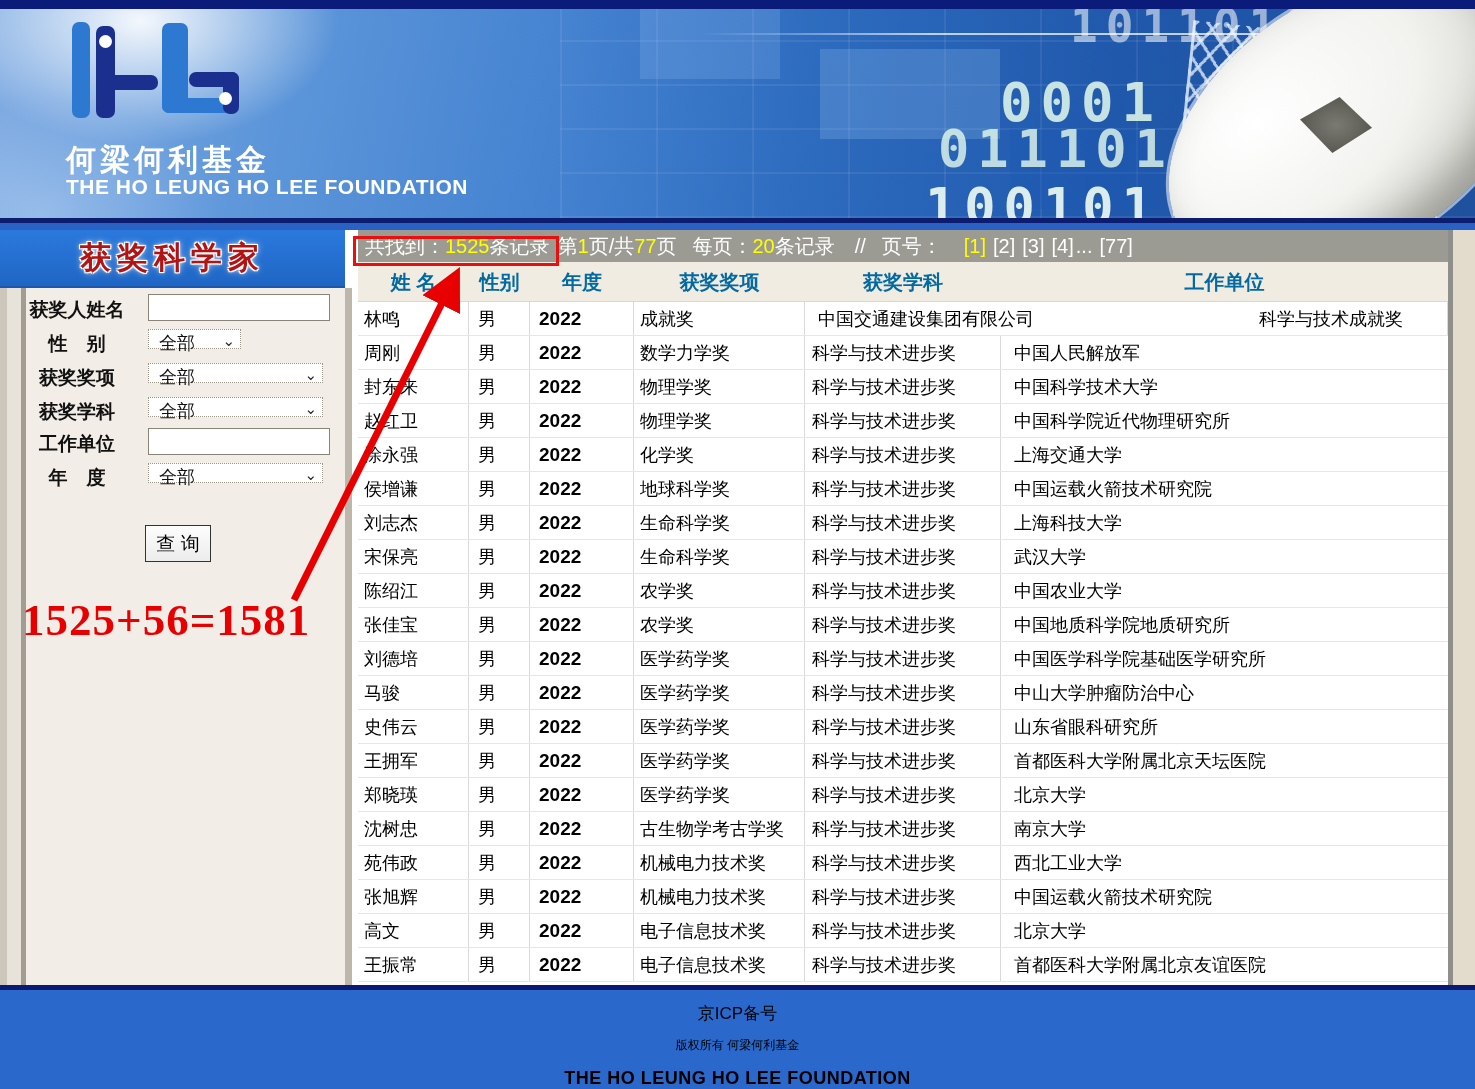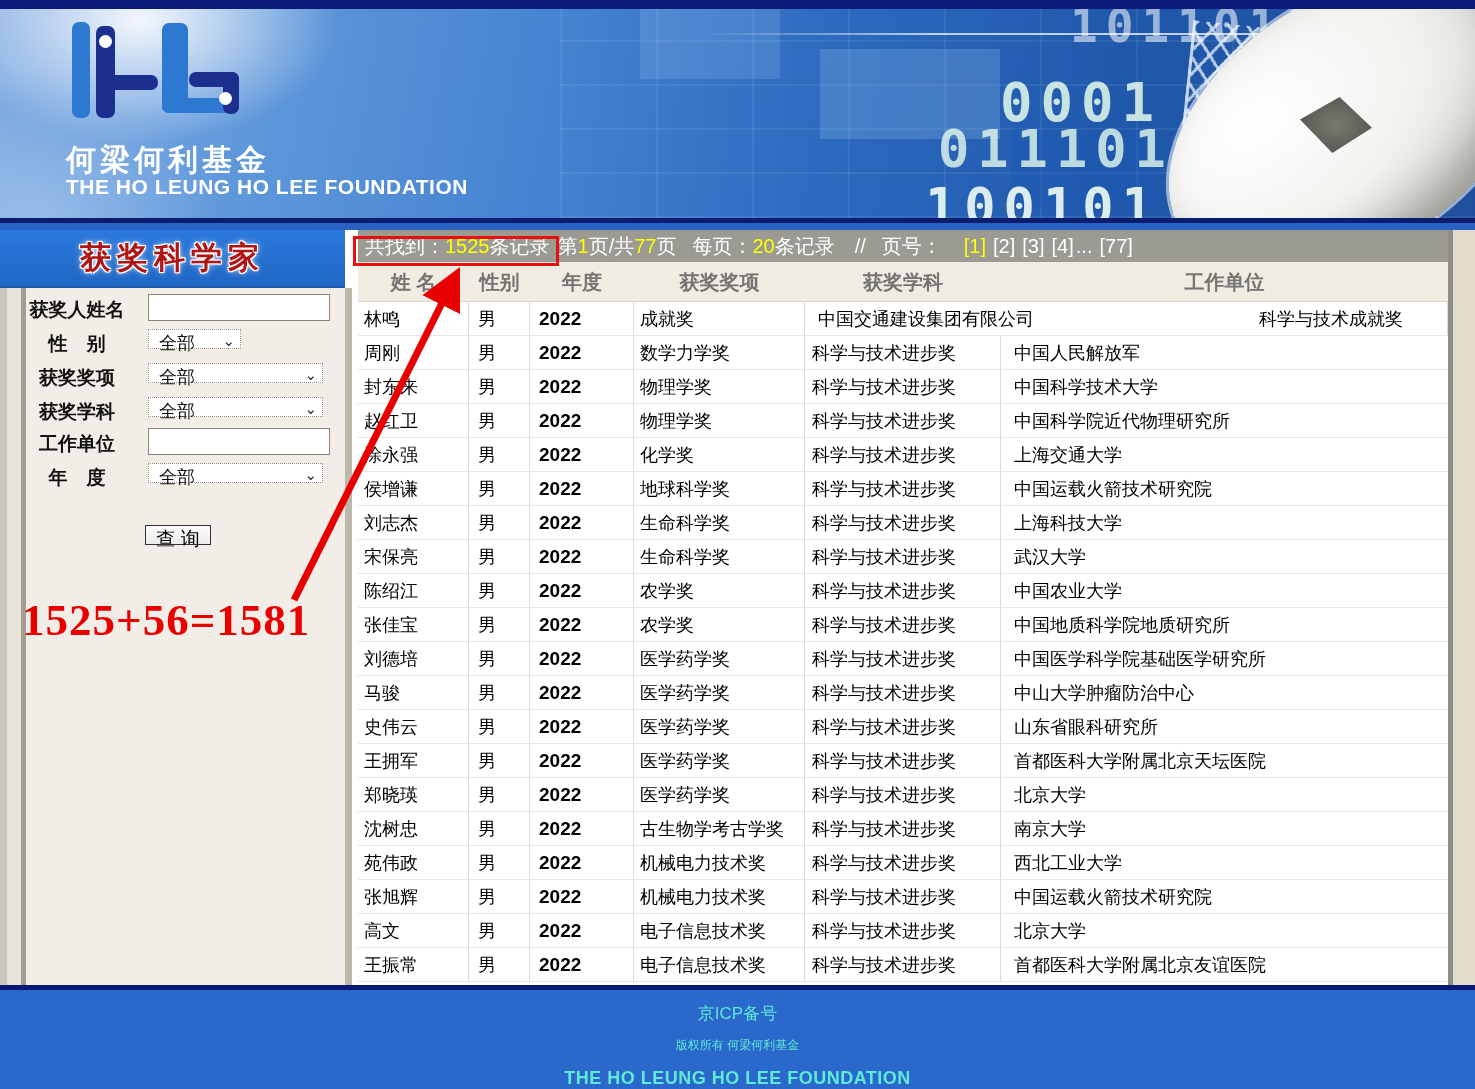--- a/index.html
+++ b/index.html
@@ -84,38 +84,38 @@
   .frow:nth-child(3){top:74px}
   .frow:nth-child(4){top:108px}
   .frow:nth-child(5){top:140px}
   .frow:nth-child(6){top:174px}
   .flabel{position:absolute;left:8px;top:3px;width:138px;text-align:center;font-weight:bold;font-size:19px;color:#111;white-space:nowrap}
   .ftext{position:absolute;left:148px;top:0;width:182px;height:27px;border:1px solid #8a8478;background:#fff;font-size:17px;padding:0 5px}
   .fsel{position:absolute;left:148px;top:1px;height:20px;background:#fff;border:1px dotted #9a9488;font-size:18px;color:#111;padding:1px 22px 0 10px;cursor:default}
   .fsel.wide{width:175px}
   .fsel.narrow{width:93px}
   .chev{position:absolute;right:5px;top:2px;font-size:15px;color:#222}
-  .search-btn{position:absolute;left:145px;top:237px;width:66px;height:20px;
+  .search-btn{position:absolute;left:145px;top:237px;width:66px;height:37px;
     background:linear-gradient(#fdfdfd,#ececec);border:1px solid #333;font-size:19px;color:#000;
     font-family:inherit;cursor:pointer}
 
   
   .resultbar{position:absolute;left:358px;top:230px;width:1090px;height:32px;background:#9b9b93;
     color:#fff;font-size:20px;line-height:32px;white-space:nowrap;padding-left:7px}
   .resultbar .y{color:#ffff00;font-weight:normal}
   .m1{margin-left:8px}.m2{margin-left:16px}.m3{margin-left:20px}.m4{margin-left:16px}
   .pagination{margin-left:22px}
   .pg{margin-right:7px;cursor:pointer}
   .pg.cur{color:#ffff00}
   .pg.ell{margin-left:-5px;cursor:default}
 
   
   .table{position:absolute;left:358px;top:262px;width:1090px}
   .thead{display:flex;height:40px;line-height:40px;background:#f1ece1;border-bottom:1px solid #dcd7cc;
-    font-weight:bold;font-size:20px;color:#737373}
+    font-weight:bold;font-size:20px;color:#0369a1}
   .thead .th{text-align:center}
   .trow{display:flex;height:34px;line-height:34px;background:#fff;border-bottom:1px solid #e6e6e6;font-size:18px;color:#000}
   .td{overflow:hidden;white-space:nowrap}
   .trow .td{border-right:1px solid #d9d9d9}
   .trow .td.c6{border-right:none}
   .c1{width:111px;padding-left:6px}
   .c2{width:61px;padding-left:9px}
   .c3{width:104px;padding-left:9px}
   .c4{width:171px;padding-left:6px}
   .c5{width:196px;padding-left:7px}
@@ -128,21 +128,21 @@
   .right-beige{position:absolute;left:1453px;top:230px;width:22px;height:755px;background:#e3dccd}
 
   
   .anno-box{position:absolute;left:353px;top:236px;width:206px;height:30px;border:3px solid #ea0f0f;z-index:45}
   .anno-text{position:absolute;left:22px;top:594px;font-family:"Liberation Serif","DejaVu Serif",serif;
     font-weight:bold;font-size:45px;color:#e80000;letter-spacing:1px;z-index:46;white-space:nowrap}
   .anno-svg{position:absolute;left:0;top:0;width:1475px;height:1089px;z-index:50;pointer-events:none}
 
   
   .footer{position:absolute;left:0;top:985px;width:100%;height:104px;background:#2a68cb;
-    border-top:5px solid #0a1a74;text-align:center;color:#5eead4}
+    border-top:5px solid #0a1a74;text-align:center;color:#000000}
   .f1{margin-top:13px;font-size:17px;line-height:21px;cursor:pointer;display:inline-block}
   .f2{margin-top:11px;font-size:12px;line-height:21px}
   .f3{margin-top:11px;font-size:18px;line-height:22px;font-weight:bold;letter-spacing:.5px}
   .fline{display:block}
 </style>
 </head>
 <body>
 
 <div class="page">
 

